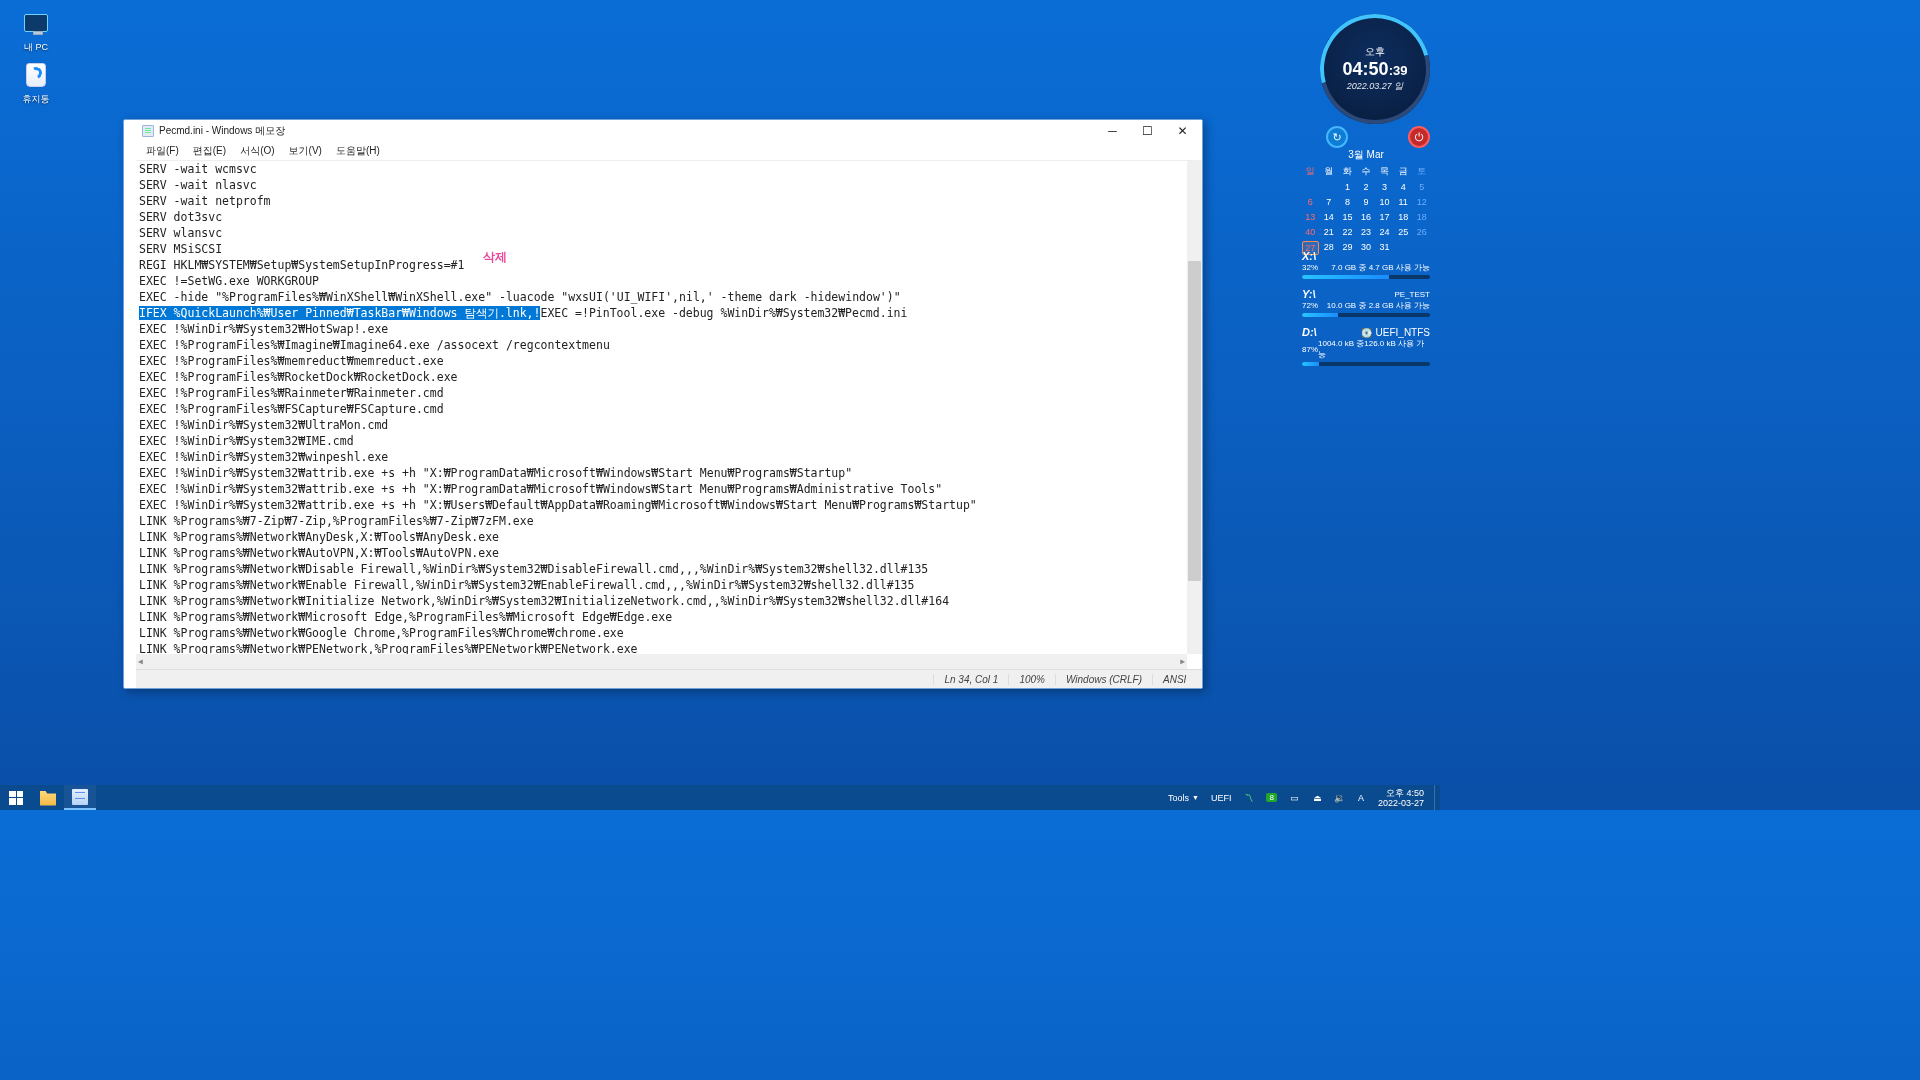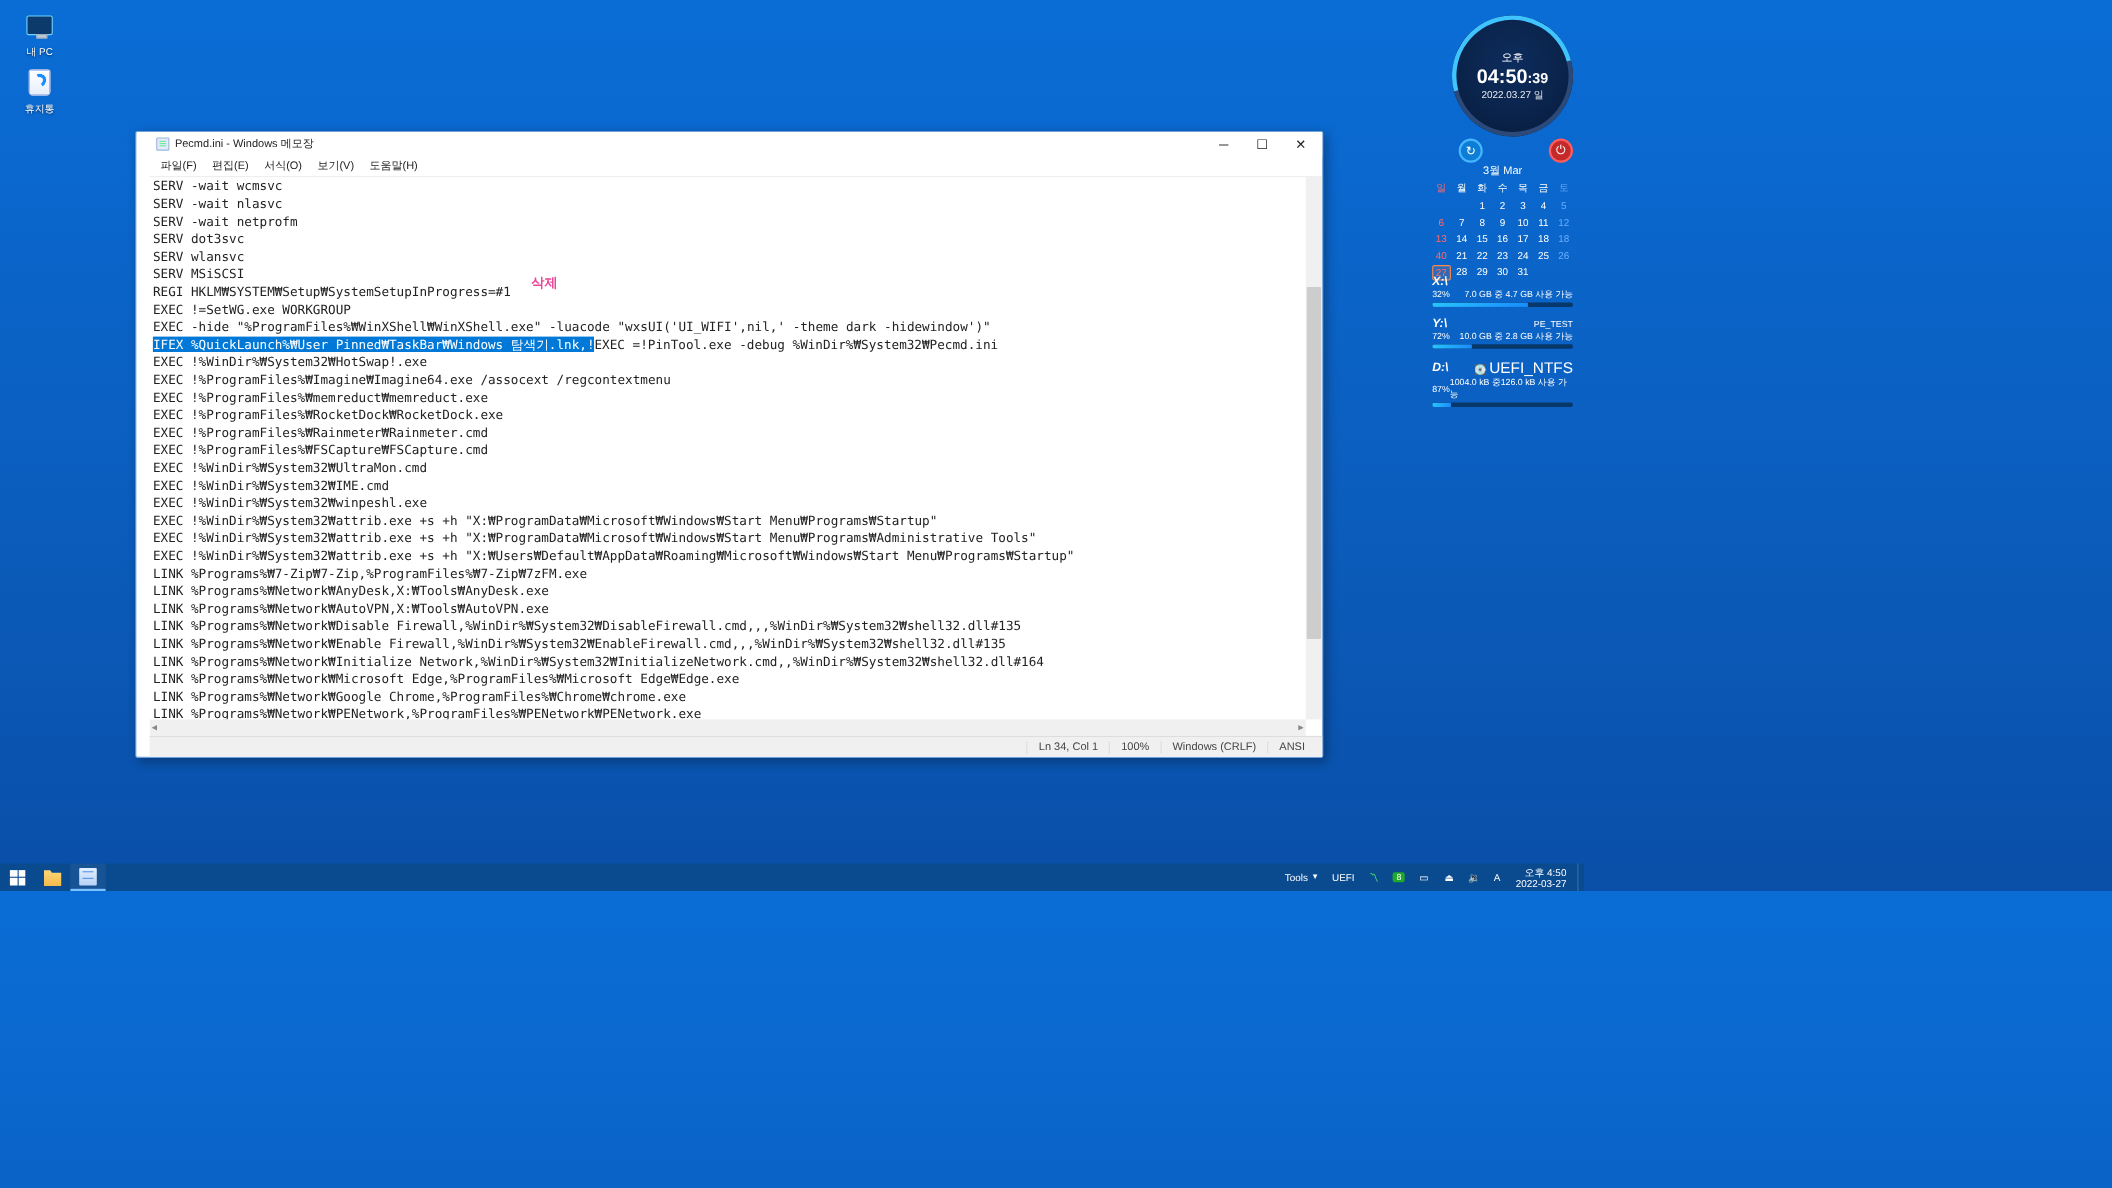--- a/index.html
+++ b/index.html
@@ -27,29 +27,29 @@
   .menubar { height: 19px; display: flex; align-items: center; gap: 2px; padding: 0 4px; font-size: 10px; color: #222; border-bottom:1px solid #eee; }
   .menu-item { padding: 1px 6px; cursor:pointer; }
   .editor { flex: 1; position: relative; overflow: hidden; font-family: "Consolas", "Malgun Gothic", monospace; font-size: 11.5px; line-height: 16px; color: #222; }
   .editor-inner { position:absolute; inset:0 15px 15px 0; overflow:hidden; padding:0 3px; white-space:pre; }
   .scrollbar-v { position:absolute; right:0; top:0; bottom:15px; width:15px; background:#f0f0f0; }
   .scrollbar-v .thumb { position:absolute; left:1px; right:1px; top:100px; height:320px; background:#cdcdcd; border-radius:1px; }
   .scrollbar-h { position:absolute; left:0; right:15px; bottom:0; height:15px; background:#f0f0f0; display:flex; justify-content:space-between; align-items:center; padding:0 2px; font-size:8px; color:#888; }
   .hl { background:#0078d7; color:#fff; }
   .annotation { position:absolute; color:#ec4899; font-family:"Malgun Gothic",sans-serif; font-size:12px; font-weight:600; left:347px; top:88px; pointer-events:none; }
   .statusbar { height:19px; display:flex; align-items:center; justify-content:flex-end; font-size:10px; color:#444; background:#f0f0f0; border-top:1px solid #ddd; }
-  .statusbar .cell { padding:0 10px; border-left:1px solid #ddd; }
+  .statusbar .cell { padding:0 10px; border-left:1px solid #ddd;font-style:italic; }
 
   
   .clock-widget { position:absolute; right:10px; top:14px; width:110px; height:110px; border-radius:50%; background:radial-gradient(circle at 50% 40%,#0d2d5e,#081b3a); display:flex; flex-direction:column; align-items:center; justify-content:center; color:#fff; font-variant-numeric:tabular-nums; }
   .clock-ring { position:absolute; inset:0; border:4px solid #2b4a7a; border-top-color:#3fc4ff; border-right-color:#3fc4ff; border-radius:50%; transform:rotate(300deg); }
   .clock-ampm { font-size:10px; }
   .clock-time { font-size:18px; font-weight:600; }
   .clock-sec { font-size:13px; vertical-align:baseline; }
-  .clock-date { font-size:9px; opacity:.9; }
+  .clock-date { font-size:9px; opacity:.9;font-style:italic; }
   .power-btns { position:absolute; right:10px; top:126px; display:flex; gap:60px; }
   .pow-btn { width:22px; height:22px; border-radius:50%; display:flex; align-items:center; justify-content:center; font-size:11px; color:#fff; cursor:pointer; }
   .pow-restart { background:#0e7dd6; border:2px solid #45b6ff; }
   .pow-off { background:#c42a2a; border:2px solid #ff5d5d; }
 
   
   .cal-widget { position:absolute; right:10px; top:148px; width:128px; color:#fff; font-size:9px; text-align:center; }
   .cal-title { font-size:10px; margin-bottom:3px; }
   .cal-grid { display:grid; grid-template-columns:repeat(7,1fr); gap:3px 2px; }
   .cal-dow { font-size:9px; }
@@ -226,21 +226,21 @@
         <span class="drive-pct">72%</span>
         <span class="drive-text">10.0 GB 중   2.8 GB 사용 가능</span>
       </div>
     <div class="drive-bar">
         <div class="drive-fill" style="width:28%"></div>
       </div>
     </div>
     <div class="drive">
       <div class="drive-header">
         <span class="drive-letter">D:\</span>
-        <span><span>💽</span> <span style="font-size:14px">UEFI_NTFS</span></span>
+        <span><span>💽</span> <span style="font-size:10px">UEFI_NTFS</span></span>
       </div>
     <div class="drive-header">
         <span class="drive-pct">87%</span>
         <span class="drive-text">1004.0 kB 중126.0 kB 사용 가능</span>
       </div>
     <div class="drive-bar">
         <div class="drive-fill" style="width:13%"></div>
       </div>
     </div>
   </div>

